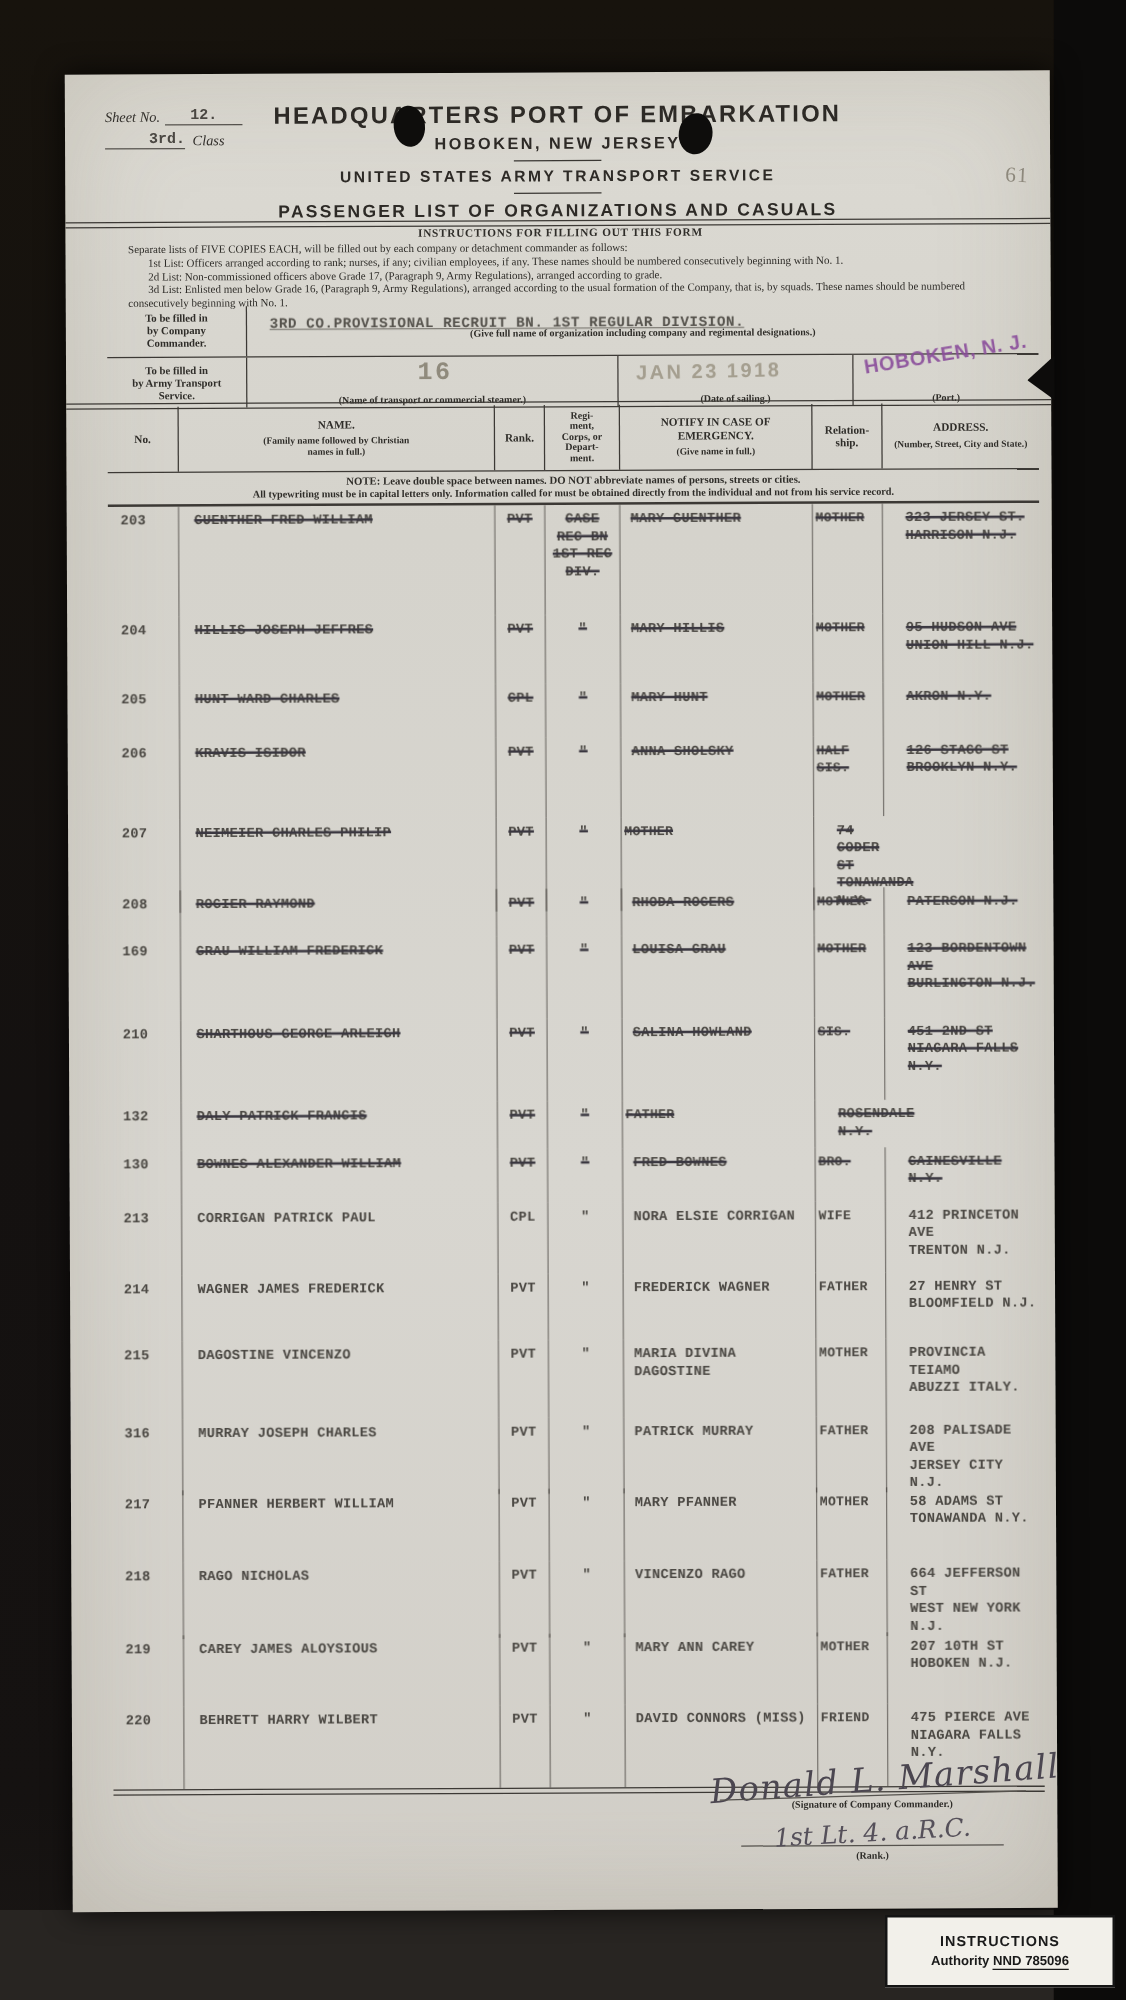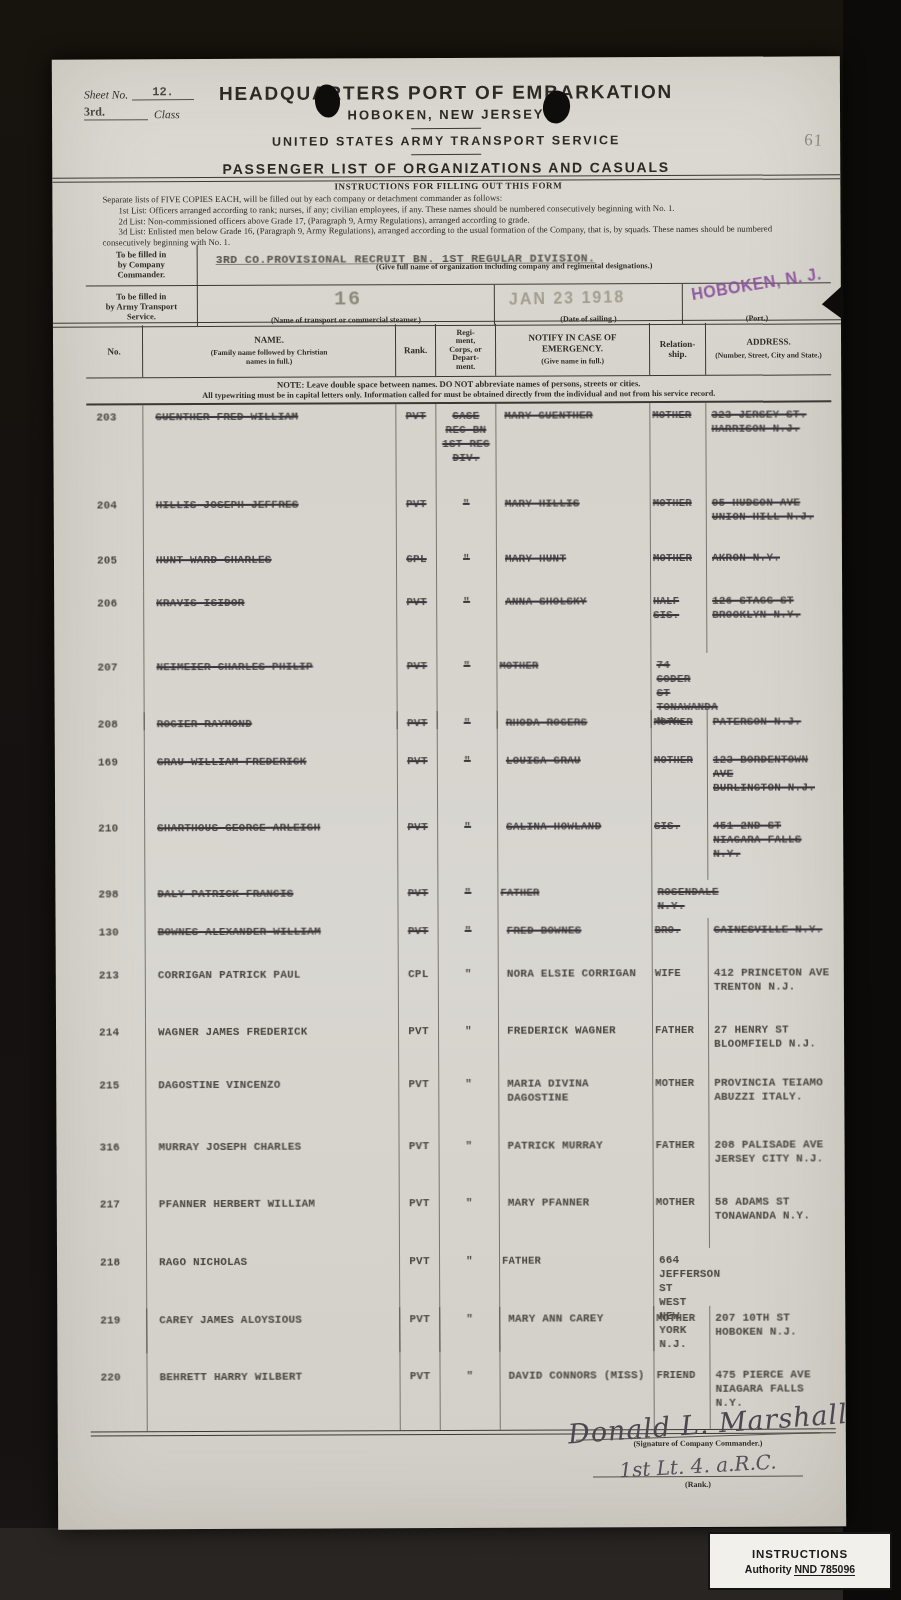--- a/index.html
+++ b/index.html
@@ -26,21 +26,21 @@
   .corner-mark{position:absolute;left:752px;top:74px;color:#8d887c;
     font-family:"Liberation Serif",serif;font-size:17px;letter-spacing:1px;transform:rotate(3deg);}
 
   
   .sheetno{position:absolute;left:32px;top:26px;width:150px;font-size:11px;color:#33302c;}
   .sheetno .lbl{font-style:italic;font-family:"Liberation Serif",serif;font-size:11.5px;}
   .sheetno .typed{font-family:"Liberation Mono",monospace;font-weight:bold;color:#4a4742;font-size:12px;}
   .sheet-l1{display:flex;align-items:flex-end;}
   .sheet-l1 .fill{border-bottom:1px solid #55524d;width:62px;text-align:center;margin-left:4px;}
   .sheet-l2{display:flex;align-items:flex-end;margin-top:4px;}
-  .sheet-l2 .fill{border-bottom:1px solid #55524d;width:64px;text-align:left;font-family:Liberation Serif, serif;}
+  .sheet-l2 .fill{border-bottom:1px solid #55524d;width:64px;text-align:right;}
   .sheet-l2 .lbl{margin-left:6px;}
 
   
   .masthead{position:absolute;left:0;top:24px;width:100%;text-align:center;color:#2d2a26;
     font-family:"Liberation Sans",sans-serif;}
   .mast-title{font-size:19px;font-weight:bold;letter-spacing:1.8px;}
   .mast-sub{font-size:13px;font-weight:bold;letter-spacing:2px;margin-top:3px;}
   .mast-rule{width:70px;height:0;border-top:1.6px solid #3a3733;margin:6px auto 5px auto;}
   .mast-service{font-size:12.5px;font-weight:bold;letter-spacing:2px;}
   .mast-doc{font-size:14px;font-weight:bold;letter-spacing:1.8px;margin-top:1px;}
@@ -94,21 +94,21 @@
   .t-row{display:grid;grid-template-columns:57px 253px 40px 60px 154px 56px 125px;}
   .t-cell{border-right:1px solid rgba(58,54,50,.6);box-sizing:border-box;padding-top:5px;
     font-family:"Liberation Mono",monospace;font-weight:bold;font-size:11px;line-height:14px;
     color:#4b4843;letter-spacing:.2px;white-space:pre-line;filter:blur(.2px);}
   .c-no{padding-left:10px;}
   .c-name{padding-left:12px;}
   .c-rank{text-align:center;}
   .c-regt{text-align:center;}
   .c-notify{padding-left:8px;}
   .c-rel{padding-left:2px;font-size:10.5px;}
-  .c-addr{padding-left:5px;border-right:none;}
+  .c-addr{padding-left:18px;border-right:none;}
   .t-row.struck .strikable{text-decoration:line-through;text-decoration-thickness:2px;
     text-decoration-color:#3a3740;}
   .t-bottom{border-top:1.4px solid #3c3935;border-bottom:1px solid #3c3935;height:3px;}
 
   
   .sigblock{position:absolute;right:18px;top:1352px;width:260px;text-align:center;color:#2f2d29;}
   .sig-name{font-family:"DejaVu Serif",serif;font-style:italic;font-size:27px;color:#4b4650;
     transform:rotate(-4deg);letter-spacing:1px;white-space:nowrap;}
   .sig-line{border-bottom:1px solid #55524d;width:245px;margin:-4px auto 0 auto;transform:rotate(-1.5deg);}
   .sig-cap{font-size:8px;font-weight:bold;margin-top:2px;}
@@ -332,21 +332,21 @@
           <div class="t-cell c-name strikable">SHARTHOUS GEORGE ARLEIGH</div>
           <div class="t-cell c-rank strikable">PVT</div>
           <div class="t-cell c-regt strikable">"</div>
           <div class="t-cell c-notify strikable">SALINA HOWLAND</div>
           <div class="t-cell c-rel strikable">SIS.</div>
           <div class="t-cell c-addr strikable">451 2ND ST
 NIAGARA FALLS N.Y.</div>
         </div>
 
         <div class="t-row struck" style="height: 38px;">
-          <div class="t-cell c-no">298</div>
+          <div class="t-cell c-no">132</div>
           <div class="t-cell c-name strikable">DALY PATRICK FRANCIS</div>
           <div class="t-cell c-rank strikable">PVT</div>
           <div class="t-cell c-regt strikable">"</div>
           <div class="t-cell c-rel strikable">FATHER</div>
           <div class="t-cell c-addr strikable">ROSENDALE N.Y.</div>
         </div>
 
         <div class="t-row struck" style="height: 43px;">
           <div class="t-cell c-no">130</div>
           <div class="t-cell c-name strikable">BOWNES ALEXANDER WILLIAM</div>
@@ -411,20 +411,21 @@
           <div class="t-cell c-rel strikable">MOTHER</div>
           <div class="t-cell c-addr strikable">58 ADAMS ST
 TONAWANDA N.Y.</div>
         </div>
 
         <div class="t-row" style="height: 58px;">
           <div class="t-cell c-no">218</div>
           <div class="t-cell c-name strikable">RAGO NICHOLAS</div>
           <div class="t-cell c-rank strikable">PVT</div>
           <div class="t-cell c-regt strikable">"</div>
+          <div class="t-cell c-notify strikable">VINCENZO RAGO</div>
           <div class="t-cell c-rel strikable">FATHER</div>
           <div class="t-cell c-addr strikable">664 JEFFERSON ST
 WEST NEW YORK N.J.</div>
         </div>
 
         <div class="t-row" style="height: 57px;">
           <div class="t-cell c-no">219</div>
           <div class="t-cell c-name strikable">CAREY JAMES ALOYSIOUS</div>
           <div class="t-cell c-rank strikable">PVT</div>
           <div class="t-cell c-regt strikable">"</div>

